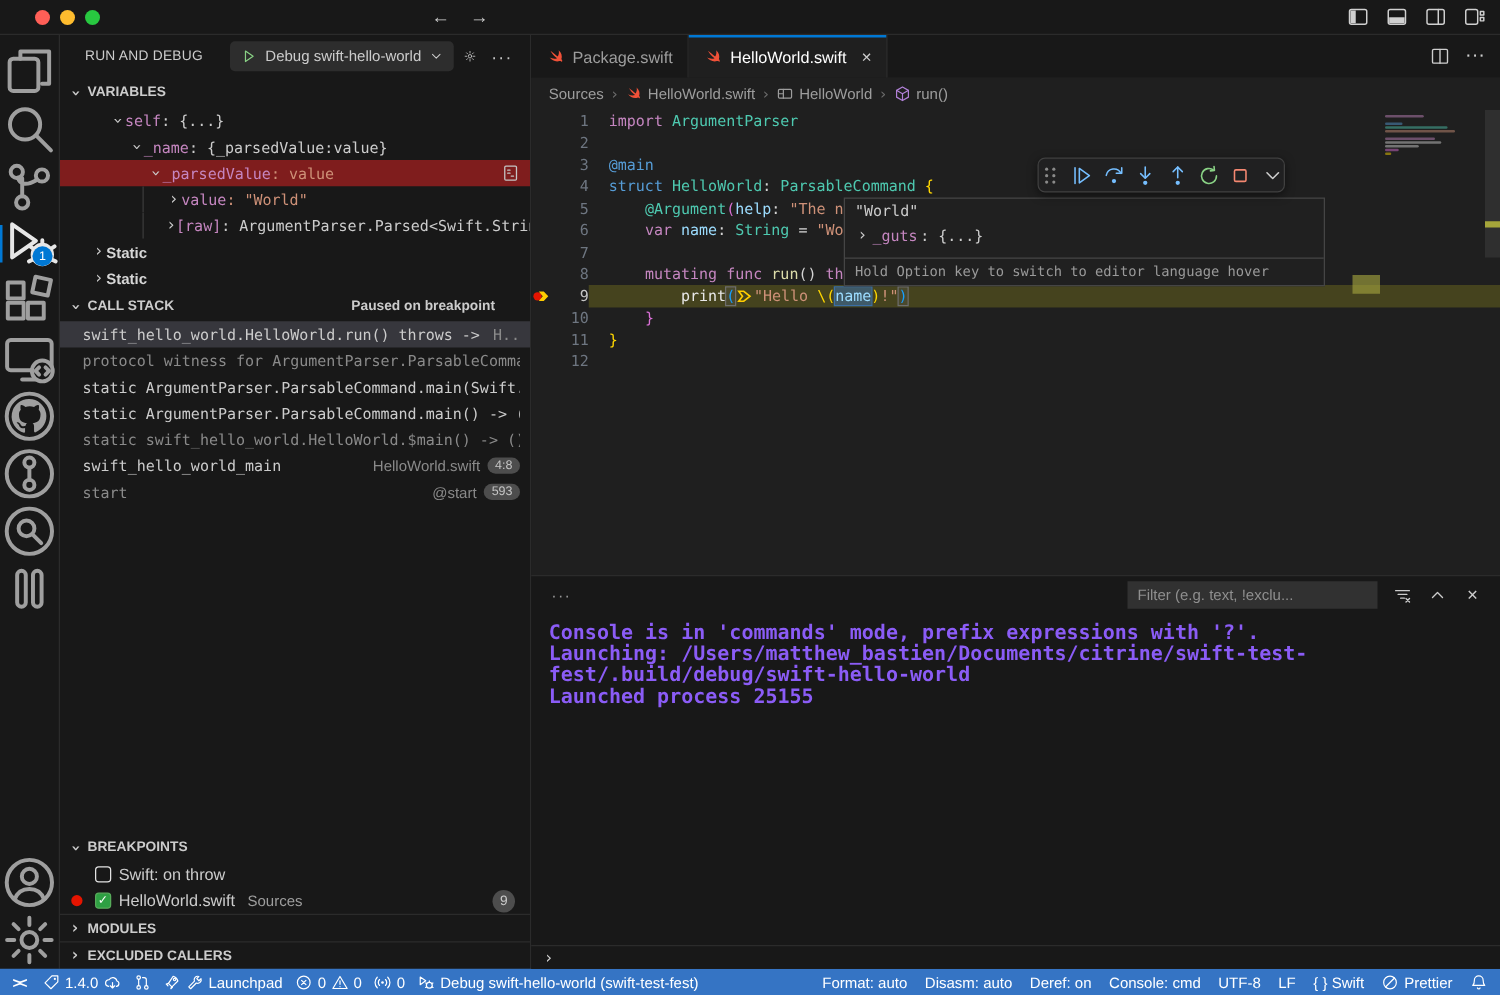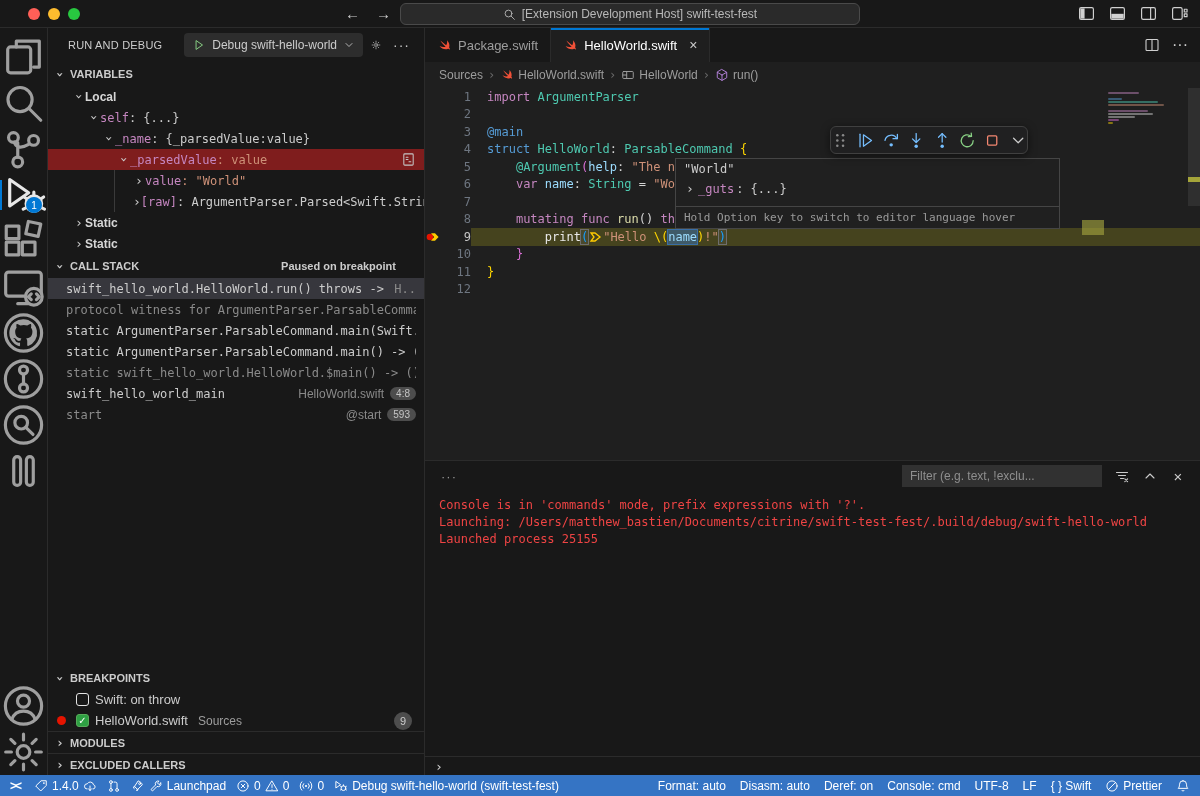--- a/index.html
+++ b/index.html
@@ -140,22 +140,22 @@
   
   .panel { flex:1; border-top:1px solid #2b2b2b; background:#181818; position:relative; min-height:0;}
   .panel-bar { height:30px; display:flex; align-items:center; padding-left:16px; }
   .ptab { font-size:11px; letter-spacing:.4px; color:#989898; margin-right:20px; padding:8px 0 6px 0; }
   .ptab.active { color:#e7e7e7; border-bottom:1px solid #0078d4; }
   .pdots { color:#989898; font-size:13px; letter-spacing:1px; margin-right:12px;}
   .panel-right { margin-left:auto; display:flex; align-items:center; gap:12px; padding-right:14px; }
   .filter { width:200px; height:22px; background:#313131; color:#8f8f8f; font-size:12px; display:flex;
             align-items:center; padding:0 8px; white-space:nowrap; overflow:hidden;}
   .pic { width:16px; height:16px; color:#cccccc; display:flex;}
-  .console { padding:6px 0 0 14px; font-size:12px; line-height:17px; color:#ef4444;
-             font-family:"DejaVu Sans Mono",monospace; }
+  .console { padding:6px 0 0 14px; font-size:16px; line-height:17px; color:#8b5cf6;
+             font-family:"DejaVu Sans Mono",monospace;font-weight:bold; }
   .repl { position:absolute; left:0; right:0; bottom:0; height:19px; border-top:1px solid #2b2b2b;
           display:flex; align-items:center; padding-left:10px; color:#d4d4d4; font-size:13px;
           font-family:"DejaVu Sans Mono",monospace;}
 
   
   .statusbar { height:21px; flex:0 0 21px; background:#3574c4; color:#ffffff; display:flex;
                align-items:center; font-size:12px; padding:0 10px; }
   .sb-group { display:flex; align-items:center; gap:10px; }
   .sb-item { display:flex; align-items:center; gap:4px; white-space:nowrap; }
   .sb-item svg { width:14px; height:14px; }
@@ -170,29 +170,20 @@
   <header class="titlebar">
     <div class="lights">
       <span class="light" style="background:#ff5f57"></span>
       <span class="light" style="background:#febc2e"></span>
       <span class="light" style="background:#28c840"></span>
     </div>
     <div class="nav-arrows">
       <span>←</span>
       <span>→</span>
     </div>
-    <div class="searchbox">
-      <span class="ic" style="width:13px;height:13px;display:flex;">
-          <svg viewBox="0 0 16 16" fill="none" stroke="currentColor" stroke-width="1.1" stroke-linecap="round" stroke-linejoin="round" style="width:100%;height:100%">
-            <circle cx="6.8" cy="6.8" r="4.2"></circle>
-            <path d="M10 10l4 4"></path>
-          </svg>
-        </span>
-      <span>[Extension Development Host] swift-test-fest</span>
-    </div>
     <div class="tb-right" id="titlebar-icons">
         <span class="ic">
           <svg viewBox="0 0 16 16" fill="none" stroke="currentColor" stroke-width="1.1" stroke-linecap="round" stroke-linejoin="round" style="width:100%;height:100%">
             <rect x="1.5" y="2.5" width="13" height="11" rx="1.5"></rect>
             <rect x="2.2" y="3.2" width="4" height="9.6" fill="currentColor" stroke="none"></rect>
           </svg>
         </span>
         <span class="ic">
           <svg viewBox="0 0 16 16" fill="none" stroke="currentColor" stroke-width="1.1" stroke-linecap="round" stroke-linejoin="round" style="width:100%;height:100%">
             <rect x="1.5" y="2.5" width="13" height="11" rx="1.5"></rect>
@@ -328,24 +319,20 @@
           </span>
         <span class="sb-dots">···</span>
       </div>
 
       <section>
         <div class="sec-head">
           <span class="chev open">›</span>
           <span>VARIABLES</span>
         </div>
         <div id="variables-rows">
-            <div class="vrow" style="padding-left: 25px;">
-              <span class="chev open">›</span>
-              <span class="vname scope">Local</span>
-            </div>
             <div class="vrow" style="padding-left: 40px;">
               <span class="chev open">›</span>
               <span class="vname">self</span>
               <span class="vval">: {...}</span>
             </div>
             <div class="vrow" style="padding-left: 55px;">
               <span class="chev open">›</span>
               <span class="vname">_name</span>
               <span class="vval">: {_parsedValue:value}</span>
             </div>

